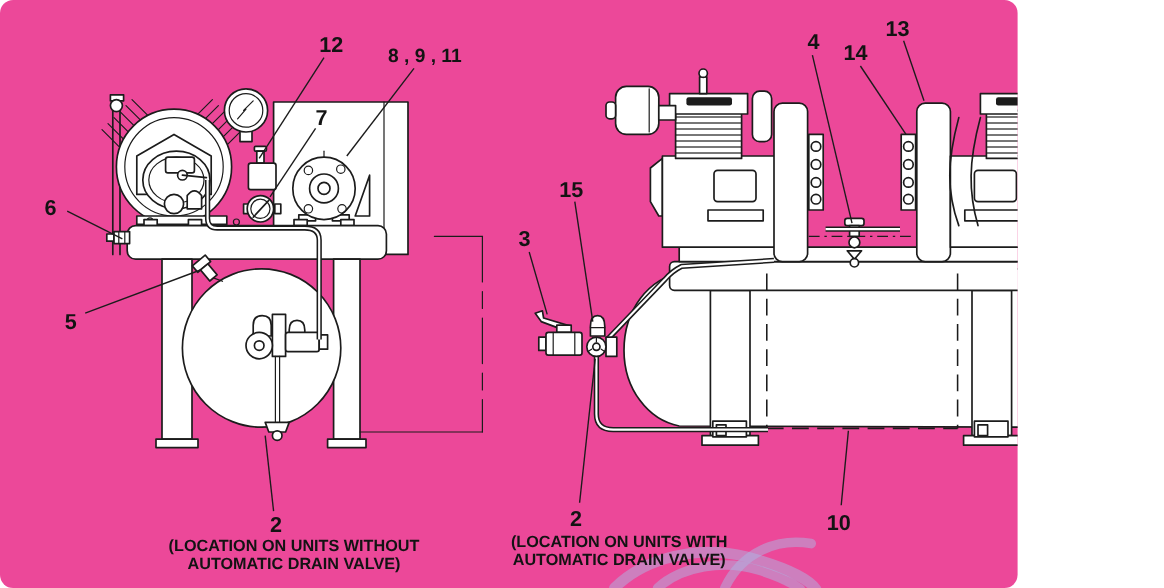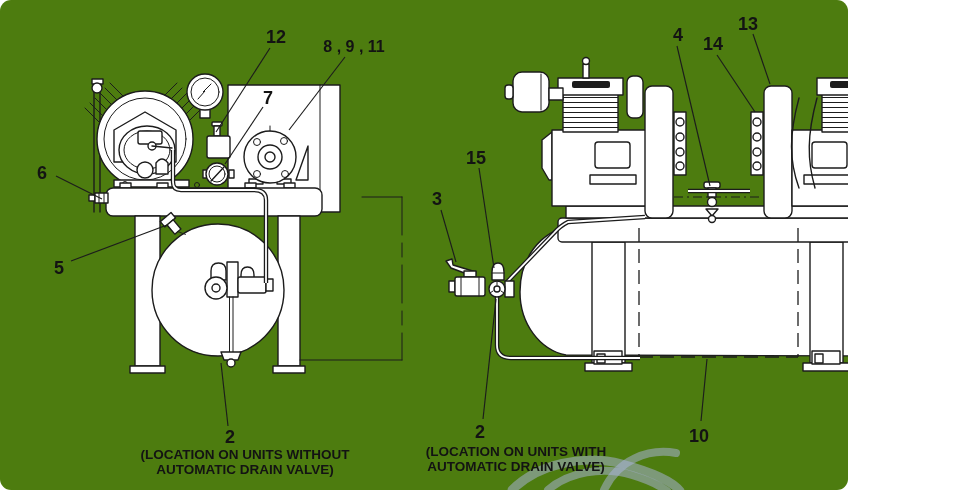--- a/index.html
+++ b/index.html
@@ -1,16 +1,16 @@
 <!DOCTYPE html>
 <html><head>
 <meta charset="utf-8">
 <style>
   html,body{margin:0;padding:0;background:#fff;}
-  .stage{position:relative;width:848px;height:490px;background:#4d7c0f;overflow:hidden;
+  .stage{position:relative;width:848px;height:490px;background:#ec4899;overflow:hidden;
          font-family:"Liberation Sans",sans-serif;border-radius:11px;}
   svg{display:block}
   .ln{stroke:#1c1c1c;fill:none;stroke-width:1.4;stroke-linecap:round;stroke-linejoin:round}
   .thin{stroke-width:1}
   .fw{fill:#ffffff}
   .ink{fill:#1c1c1c}
   .pipe{stroke:#1c1c1c;stroke-width:4.4;fill:none;stroke-linejoin:round}
   .pcore{stroke:#ffffff;stroke-width:1.8;fill:none;stroke-linejoin:round}
   .lead{stroke:#1c1c1c;stroke-width:1.15;fill:none}
   .hid{stroke:#1c1c1c;stroke-width:1.3;fill:none;stroke-dasharray:14 7}

